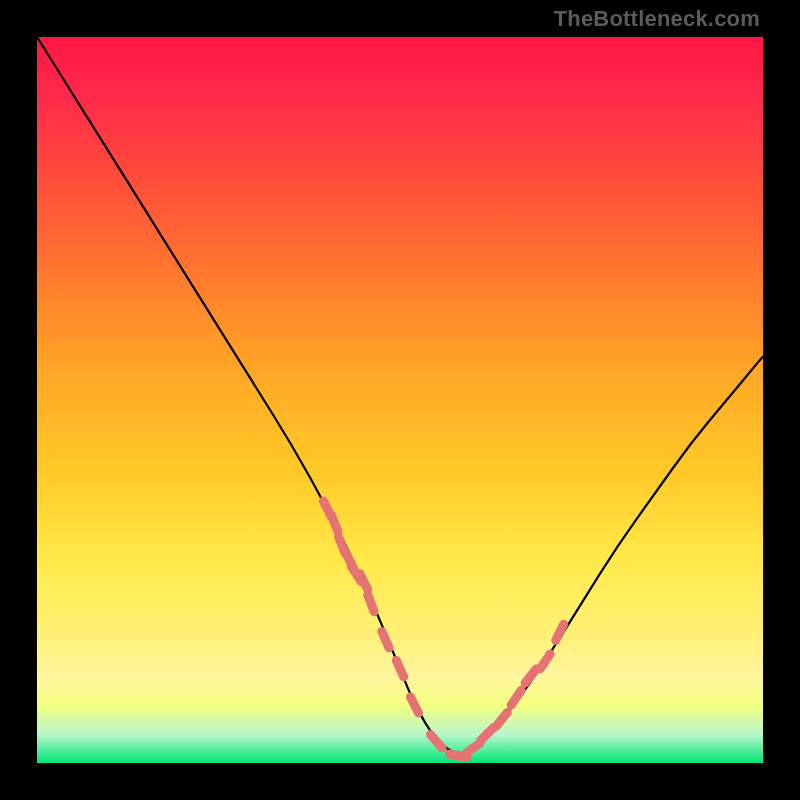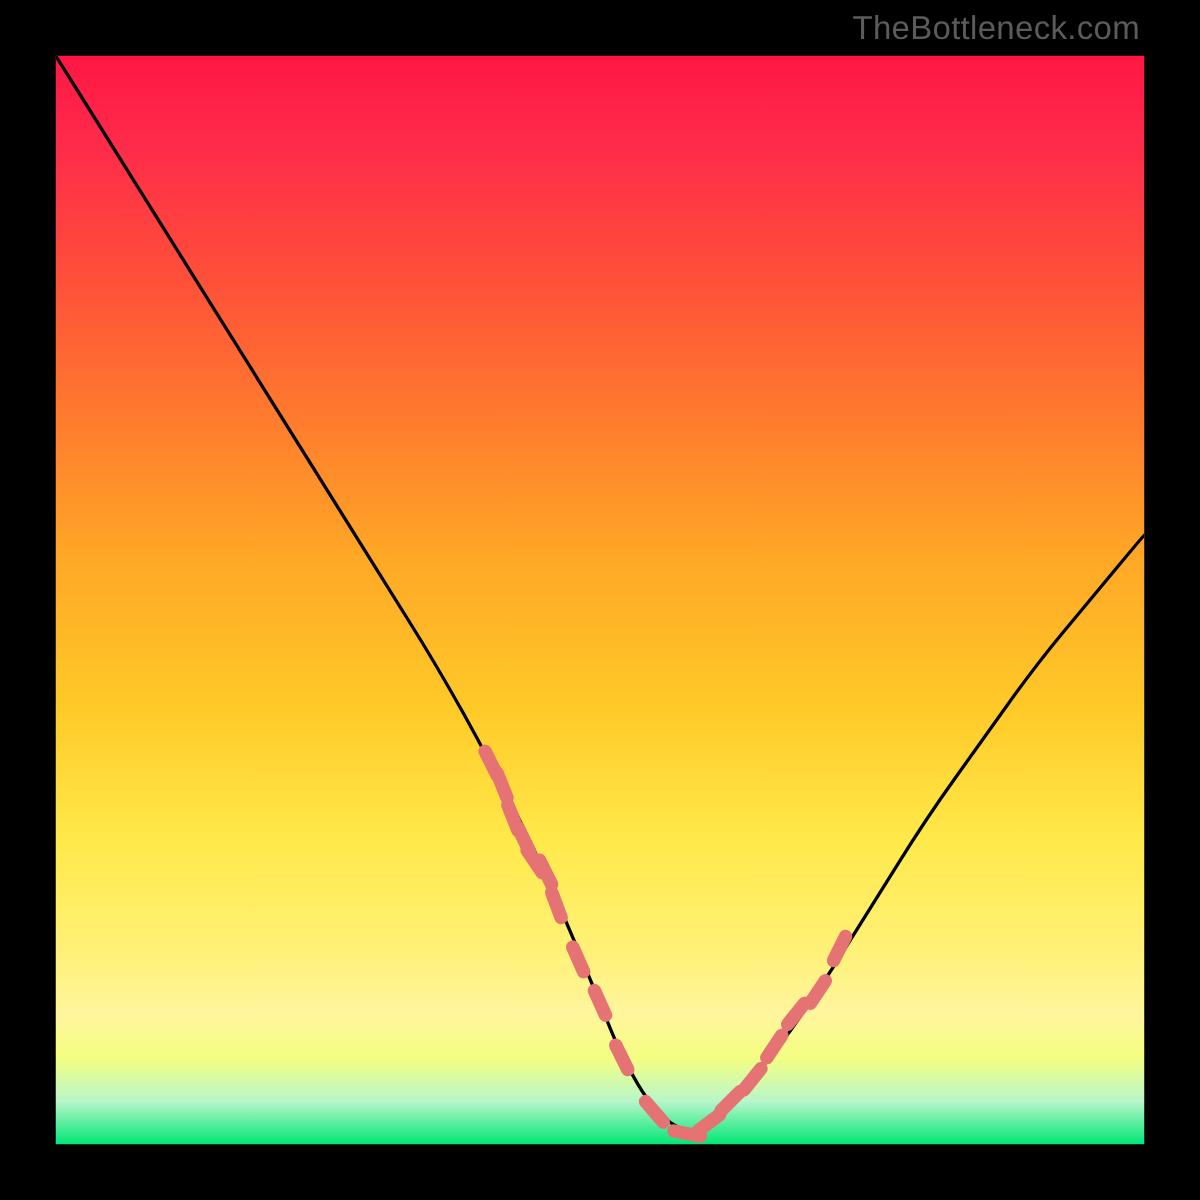--- a/index.html
+++ b/index.html
@@ -40,21 +40,21 @@
       #b9f6ca 96%,
       #00e676 100%
     );
   }
   .watermark {
     position: absolute;
     top: 6px;
     right: 40px;
     font-family: Arial, Helvetica, sans-serif;
     font-size: 22px;
-    font-weight: 400;
+    font-weight: 700;
     color: #5b5b5b;
     letter-spacing: 0.2px;
   }
   svg.curve {
     position: absolute;
     inset: 0;
   }
 </style>
 </head>
 <body>

